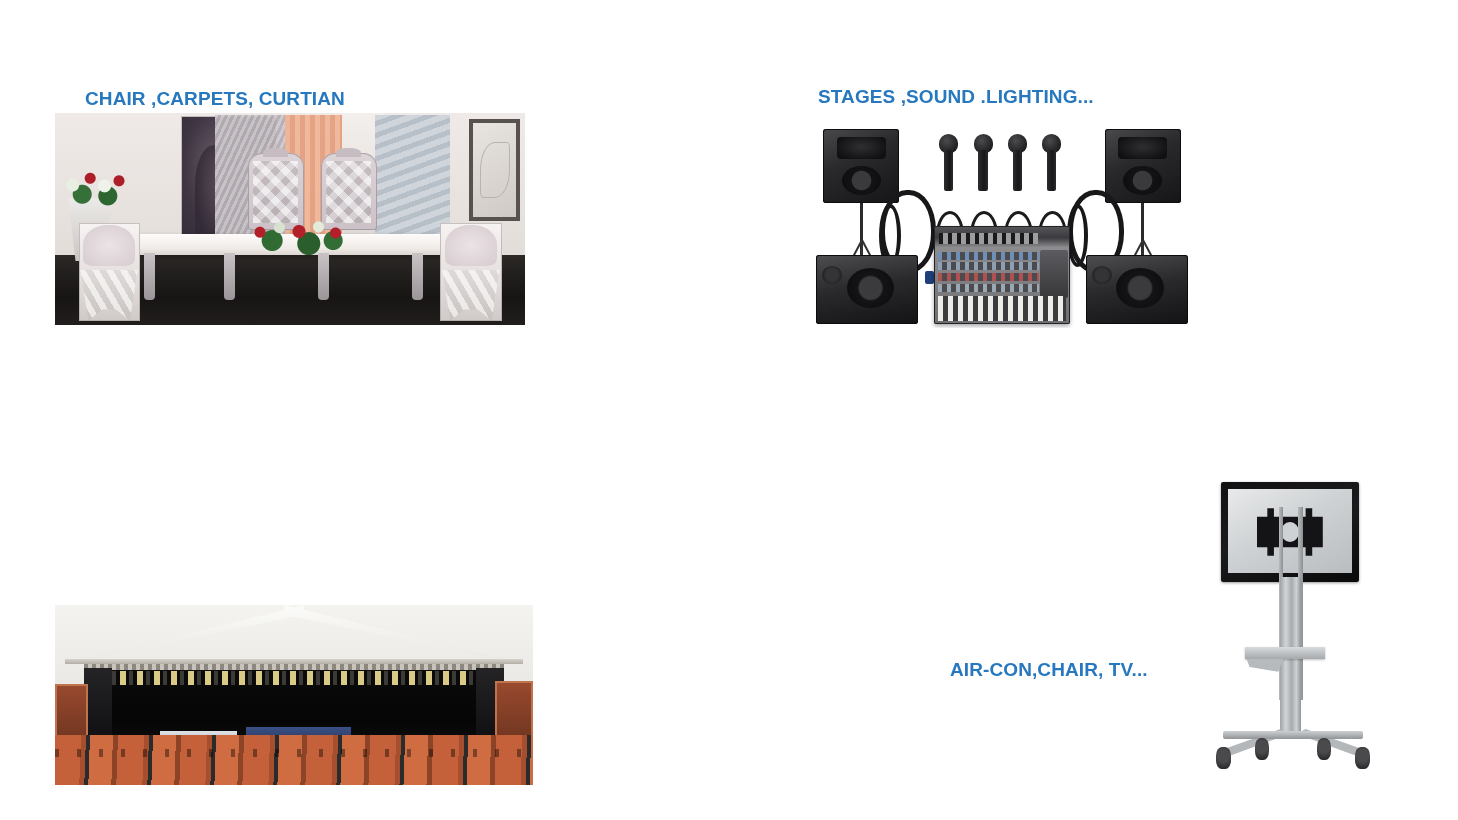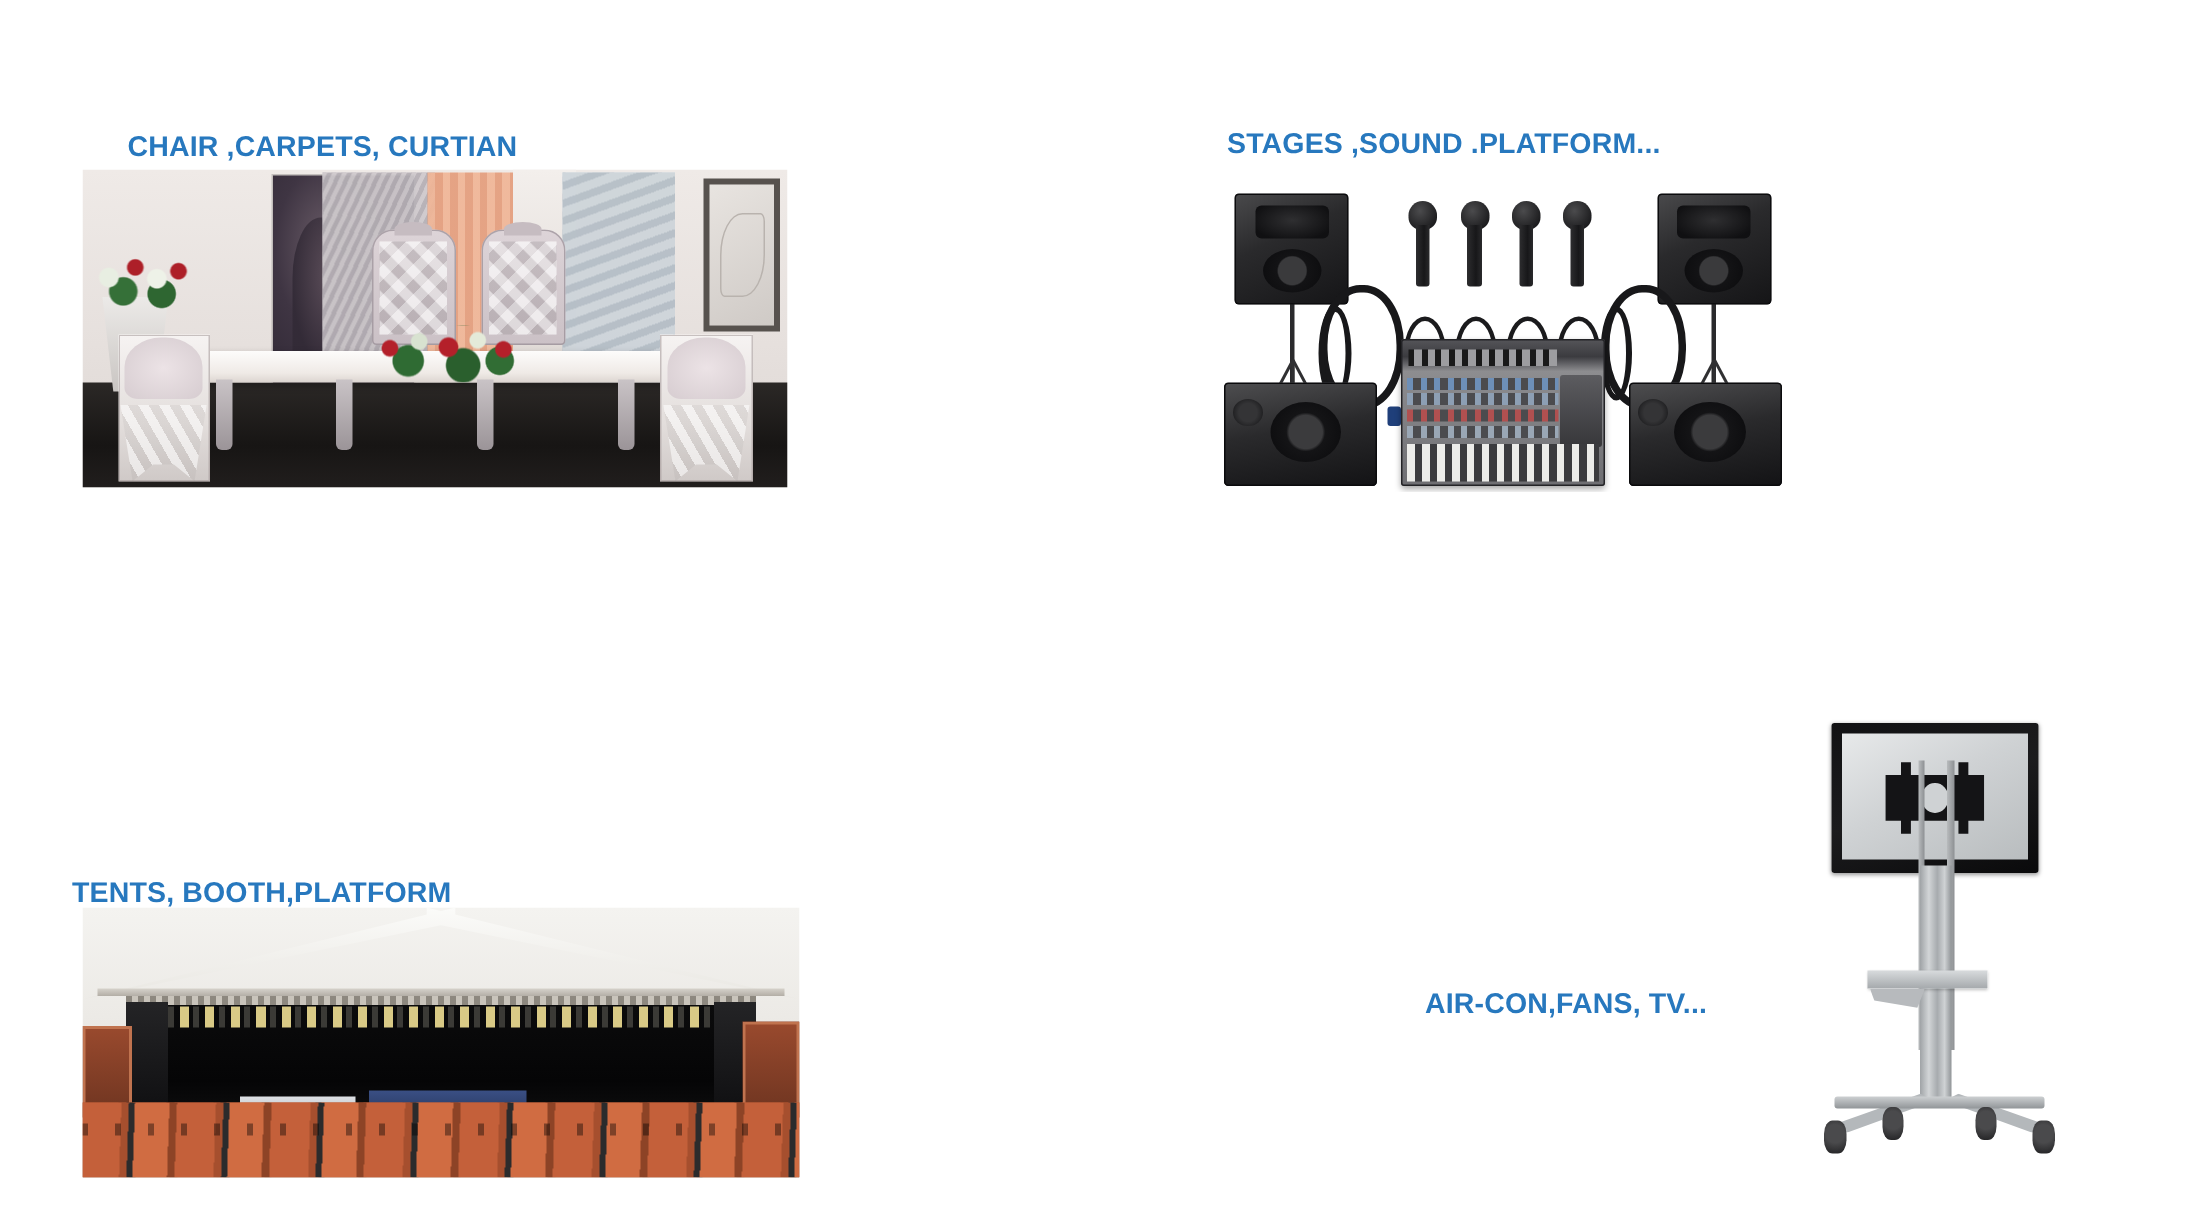--- a/index.html
+++ b/index.html
@@ -497,21 +497,21 @@
     <div class="banq-table"></div>
     <div class="banq-leg l1"></div>
     <div class="banq-leg l2"></div>
     <div class="banq-leg l3"></div>
     <div class="banq-leg l4"></div>
     <div class="banq-flowers"></div>
     <div class="banq-chair" id="banq-chair-l"></div>
     <div class="banq-chair" id="banq-chair-r"></div>
   </div>
 
-  <div class="caption" id="cap-stages">STAGES ,SOUND .PLATFORM...</div>
+  <div class="caption" id="cap-stages">STAGES ,SOUND .LIGHTING...</div>
 
   <div class="photo" id="photo-sound">
     <div class="snd-tripod" id="tri-l">
       <div class="pole"></div>
       <div class="legA"></div>
       <div class="legB"></div>
       <div class="legC"></div>
       <div class="brace"></div>
     </div>
     <div class="snd-tripod" id="tri-r">
@@ -559,41 +559,40 @@
       <div class="knobrow kr3"></div>
       <div class="knobrow kr4"></div>
       <div class="rightpanel"></div>
       <div class="faders"></div>
     </div>
   </div>
 
   <div id="title">
   </div>
 
-  <div class="caption" id="cap-tents">TENTS, BOOTH,PLATFORM</div>
 
   <div class="photo" id="photo-tent">
     <div class="tent-sky"></div>
     <div class="tent-roofL"></div>
     <div class="tent-roofR"></div>
     <div class="tent-beam"></div>
     <div class="tent-truss"></div>
     <div class="tent-stage"></div>
     <div class="tent-lights"></div>
     <div class="tent-stackL"></div>
     <div class="tent-stackR"></div>
     <div class="tent-doorL"></div>
     <div class="tent-doorR"></div>
     <div class="tent-deck"></div>
     <div class="tent-tarp2"></div>
     <div class="tent-tarp"></div>
     <div class="tent-benches"></div>
   </div>
 
-  <div class="caption" id="cap-aircon">AIR-CON,FANS, TV...</div>
+  <div class="caption" id="cap-aircon">AIR-CON,CHAIR, TV...</div>
 
   <div class="photo" id="photo-tv">
     <div class="tv-screen">
       <div class="glass"></div>
       <div class="tv-bracket"></div>
     </div>
     <div class="tv-armL"></div>
     <div class="tv-armR"></div>
     <div class="tv-column"></div>
     <div class="tv-shelf"></div>

